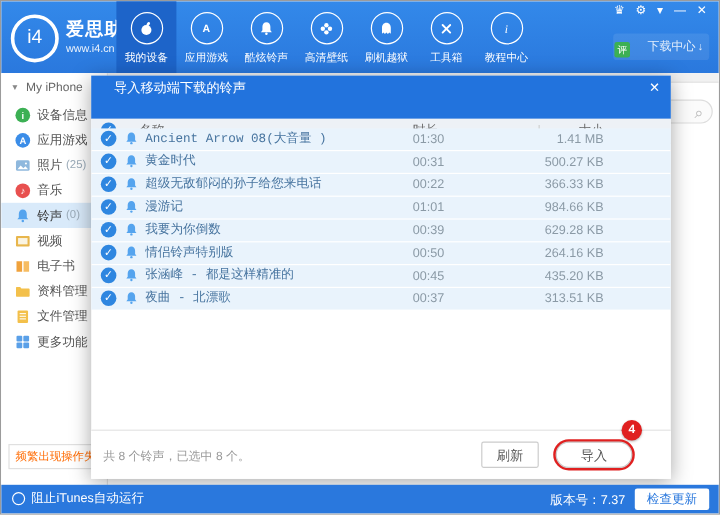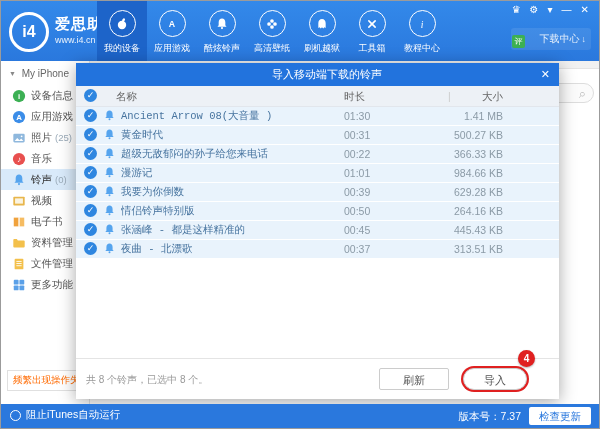--- a/index.html
+++ b/index.html
@@ -2,21 +2,21 @@
 <html><head>
 <meta charset="utf-8">
 <style>
   html,body{margin:0;padding:0;background:#e9e9e9;}
   .window{position:relative;width:600px;height:429px;background:#fff;border:1px solid #9b9b9b;
     box-sizing:border-box;overflow:hidden;font-family:"Liberation Sans","DejaVu Sans",sans-serif;
     -webkit-font-smoothing:antialiased;}
   
   .topnav{position:absolute;left:0;top:0;right:0;height:60px;background:linear-gradient(#3389ea,#2a78dd);}
   .logo{position:absolute;left:8px;top:11px;display:flex;color:#fff;}
-  .logo-circle{width:34px;height:34px;border:3px solid #fff;border-radius:50%;font-weight:bold;
+  .logo-circle{width:34px;height:34px;border:3px solid #fff;border-radius:50%;font-weight:normal;
     font-size:16px;display:flex;align-items:center;justify-content:center;}
   .logo-text{margin-left:6px;margin-top:3px;}
   .logo-title{font-size:15px;font-weight:bold;letter-spacing:1px;}
   .logo-sub{font-size:9px;opacity:.9;margin-top:1px;}
   .nav{position:absolute;left:96px;top:0;height:60px;display:flex;}
   .nav-item{width:50px;height:60px;display:flex;flex-direction:column;align-items:center;
     padding-top:9px;box-sizing:border-box;cursor:pointer;}
   .nav-item.active{background:#1d64c9;}
   .nav-icon{width:25px;height:25px;border:1.5px solid #fff;border-radius:50%;display:flex;
     align-items:center;justify-content:center;flex:none;}
@@ -44,22 +44,22 @@
   .side-item{height:21px;display:flex;align-items:center;padding-left:11px;font-size:10.5px;color:#555;
     cursor:pointer;white-space:nowrap;}
   .side-item.active{background:#d9eafa;color:#333;}
   .side-item .si{width:14px;height:14px;margin-right:5px;flex:none;}
   .side-count{color:#9aab b8;color:#9aaab8;margin-left:3px;font-size:9.5px;}
   .notice{position:absolute;left:6px;bottom:13px;border:1px solid #e0e0e0;background:#fff;color:#ff6a00;
     font-size:9.5px;padding:3px 5px;white-space:nowrap;width:72px;overflow:hidden;cursor:pointer;}
   
   .dialog{position:absolute;left:75px;top:2px;width:483px;height:336px;background:#fff;
     box-shadow:0 3px 16px rgba(0,0,0,.35);}
-  .dlg-title{height:23px;background:#2273dd;color:#fff;font-size:11px;line-height:23px;
-    padding-left:19px;position:relative;text-align:center;}
+  .dlg-title{height:36px;background:#2273dd;color:#fff;font-size:11px;line-height:23px;
+    padding-left:19px;position:relative;}
   .dlg-close{position:absolute;right:9px;top:0;cursor:pointer;font-size:11px;font-weight:bold;}
   .tbl-head{position:relative;height:20px;background:#edf1f6;border-bottom:1px solid #e2e6ec;
     font-size:10.5px;color:#666;line-height:20px;}
   .check{display:inline-block;width:13px;height:13px;border-radius:50%;background:#2e86e0;color:#fff;
     font-size:9px;line-height:13px;text-align:center;cursor:pointer;}
   .tbl-head .check{position:absolute;left:8px;top:3px;}
   .th-name{position:absolute;left:40px;}
   .th-dur{position:absolute;left:268px;}
   .th-div{position:absolute;left:372px;color:#ccc;}
   .th-size{position:absolute;right:56px;}
@@ -67,21 +67,21 @@
   .row{position:relative;height:18px;background:#e9f3fc;margin-bottom:1px;font-size:10.5px;line-height:18px;}
   .row .check{position:absolute;left:8px;top:2px;}
   .row .bell{position:absolute;left:27px;top:2px;width:13px;height:13px;}
   .row-name{position:absolute;left:45px;color:#47749f;white-space:nowrap;max-width:215px;overflow:hidden;font-family:Liberation Mono, monospace;}
   .row-dur{position:absolute;left:268px;color:#8b9aa6;}
   .row-size{position:absolute;right:56px;color:#8b9aa6;}
   .dlg-footer{position:absolute;left:0;right:0;bottom:0;height:40px;border-top:1px solid #e4e4e4;background:#fff;}
   .sum{position:absolute;left:10px;top:14px;font-size:10px;color:#999;}
   .btn{position:absolute;top:9px;height:22px;background:#fff;border:1px solid #ccc;border-radius:2px;
     font-size:11px;color:#555;text-align:center;line-height:22px;cursor:pointer;box-sizing:border-box;}
-  .btn-refresh{right:110px;width:70px;}
+  .btn-refresh{right:110px;width:48px;}
   .btn-import{right:32px;width:64px;box-shadow:0 0 0 2px #e02020;border-radius:11px;}
   .imp-badge{position:absolute;right:24px;top:-9px;width:17px;height:17px;border-radius:50%;background:#e02020;
     color:#fff;font-size:10px;font-weight:bold;line-height:17px;text-align:center;box-shadow:0 1px 2px rgba(0,0,0,.3);}
   
   .statusbar{position:absolute;left:0;bottom:0;right:0;height:24px;background:#2a78dd;color:#fff;font-size:10.5px;}
   .sb-left{position:absolute;left:9px;top:4px;display:flex;align-items:center;gap:5px;cursor:pointer;text-align:center;}
   .sb-radio{width:11px;height:11px;border:1.5px solid #fff;border-radius:50%;box-sizing:border-box;}
   .sb-version{position:absolute;right:78px;top:6px;}
   .btn-update{position:absolute;right:8px;top:3px;width:62px;height:18px;background:#fff;color:#2a78dd;
     font-size:10.5px;text-align:center;line-height:18px;border-radius:2px;cursor:pointer;}
@@ -373,21 +373,21 @@
           <div class="row">
             <span class="check">✓</span>
             <span class="bell"><svg width="13" height="13" viewBox="0 0 16 16">
                 <g fill="#55a4ee">
                   <path d="M8 1.8c-2.3 0-3.8 1.8-3.8 4.2v3.4L2.8 11.2h10.4L11.8 9.4V6c0-2.4-1.5-4.2-3.8-4.2z"></path>
                   <circle cx="8" cy="12.7" r="1.2"></circle>
                 </g>
               </svg></span>
             <span class="row-name">张涵峰 - 都是这样精准的</span>
             <span class="row-dur">00:45</span>
-            <span class="row-size">445.43 KB</span>
+            <span class="row-size">435.20 KB</span>
           </div>
           <div class="row">
             <span class="check">✓</span>
             <span class="bell"><svg width="13" height="13" viewBox="0 0 16 16">
                 <g fill="#55a4ee">
                   <path d="M8 1.8c-2.3 0-3.8 1.8-3.8 4.2v3.4L2.8 11.2h10.4L11.8 9.4V6c0-2.4-1.5-4.2-3.8-4.2z"></path>
                   <circle cx="8" cy="12.7" r="1.2"></circle>
                 </g>
               </svg></span>
             <span class="row-name">夜曲 - 北漂歌</span>

